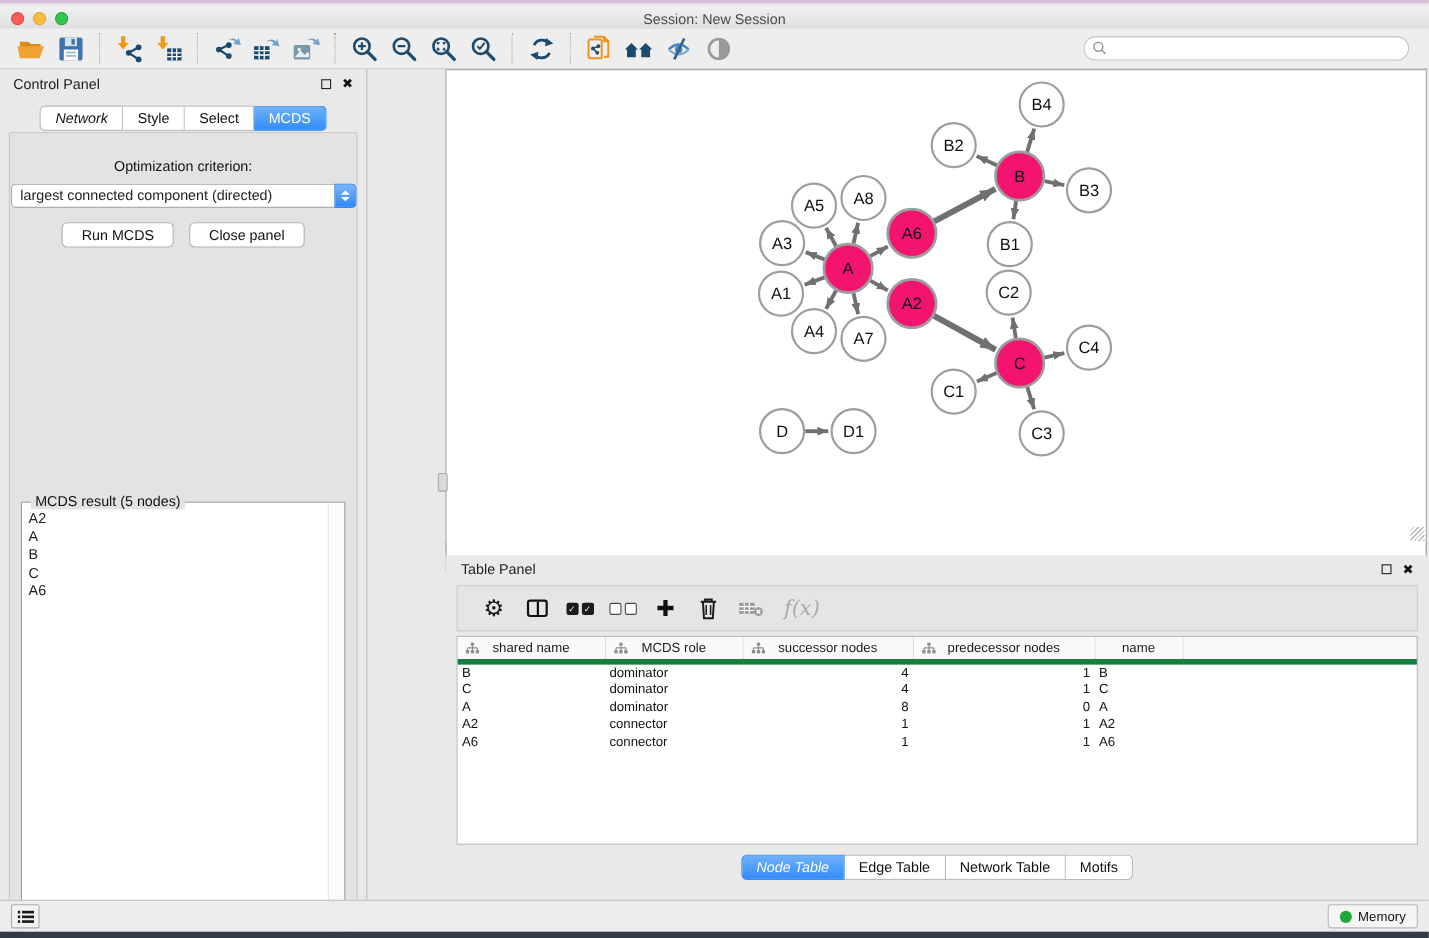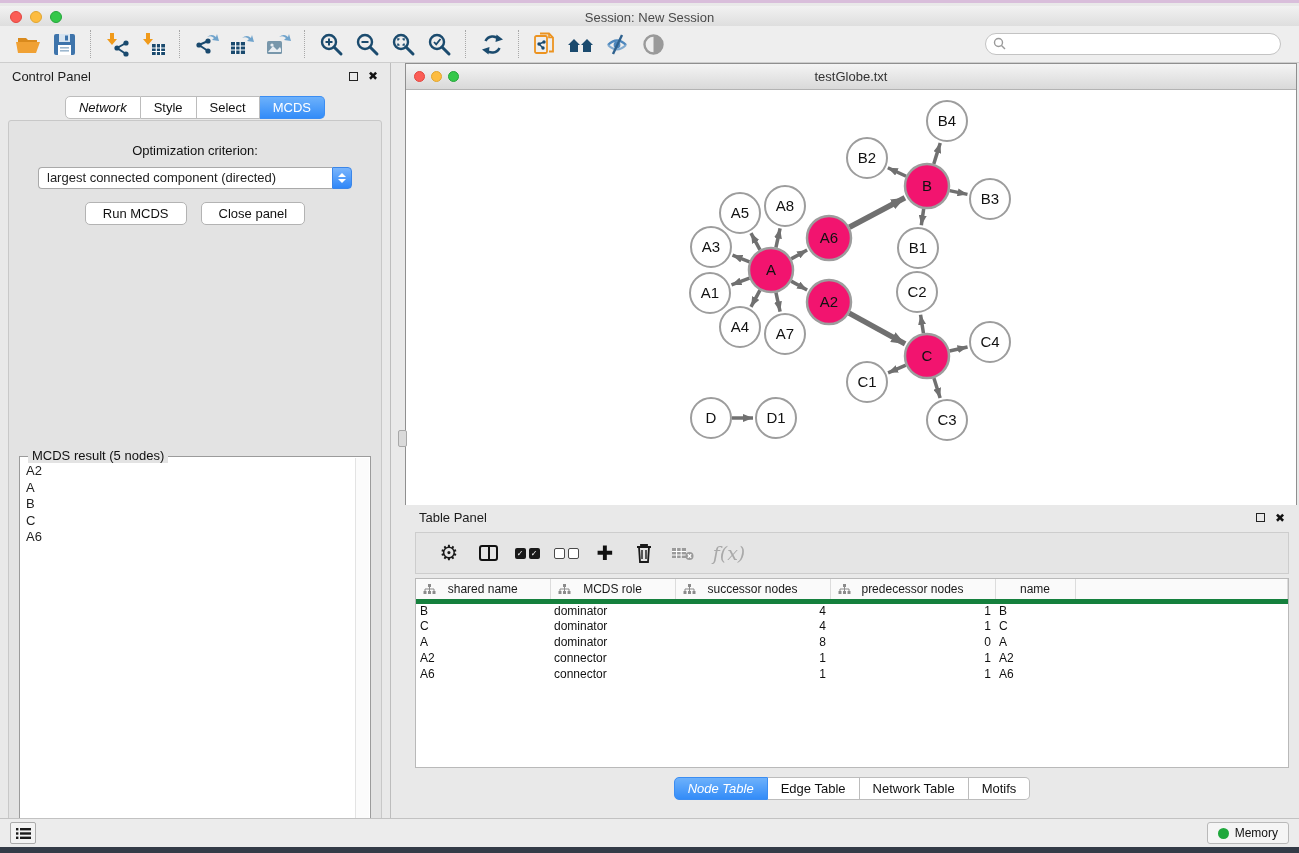--- a/index.html
+++ b/index.html
@@ -21,21 +21,21 @@
   
   .main-toolbar { position:absolute; left:0; top:26px; width:100%; height:37px;
     background:#eeeeee; border-bottom:1px solid #cdcdcd; display:flex; align-items:center; padding:0 10px; }
   .tb-btn { width:32px; height:30px; display:flex; align-items:center; justify-content:center; margin:0 2px; cursor:pointer; }
   .tb-sep { width:1px; height:28px; margin:0 8px; border-left:1px dotted #a8a8a8; }
   .search-wrap { margin-left:auto; margin-right:8px; width:296px; height:22px; border:1px solid #c3c3c3;
     border-radius:12px; background:#fff; display:flex; align-items:center; padding-left:6px; }
   .search-wrap input { border:none; outline:none; flex:1; height:18px; font-size:12px; background:transparent; }
 
   
-  .control-panel { position:absolute; left:0; top:63px; width:391px; height:755px;
+  .control-panel { position:absolute; left:0; top:63px; width:334px; height:755px;
     background:#e9e9e9; border-right:1px solid #bdbdbd; }
   .panel-head { height:26px; display:flex; align-items:center; padding:0 12px; }
   .panel-title { font-size:13px; color:#1c1c1c; }
   .panel-head-icons { margin-left:auto; display:flex; gap:10px; align-items:center; }
   .float-box { width:9px; height:9px; border:1.5px solid #222; display:inline-block; cursor:pointer; }
   .close-x { font-family:"DejaVu Sans",sans-serif; font-size:12px; font-weight:bold; color:#111; cursor:pointer; line-height:1; }
 
   .seg-tabs { display:flex; justify-content:center; margin-top:7px; position:relative; z-index:2; }
   .seg-tab { background:#fff; border:1px solid #bcbcbc; border-left:none; padding:3px 13px;
     font-size:13px; color:#111; cursor:pointer; }
@@ -305,28 +305,20 @@
         <div>B</div>
         <div>C</div>
         <div>A6</div>
       </div>
       <div class="mcds-scrollbar"></div>
     </div>
   </div>
 </div>
 
 <div class="net-window">
-  <div class="net-titlebar">
-    <div class="traffic">
-      <span class="light red"></span>
-      <span class="light yellow"></span>
-      <span class="light green"></span>
-    </div>
-    <div class="net-title">testGlobe.txt</div>
-  </div>
   <div class="net-canvas">
     <svg width="890" height="429" viewBox="0 0 890 429">
         <defs>
           <marker id="arw" markerWidth="10" markerHeight="8" refX="10" refY="4" orient="auto" markerUnits="userSpaceOnUse">
             <path d="M0,0 L10,4 L0,8 Z" fill="#707070"></path>
           </marker>
           <marker id="arwBig" markerWidth="14" markerHeight="11" refX="14" refY="5.5" orient="auto" markerUnits="userSpaceOnUse">
             <path d="M0,0 L14,5.5 L0,11 Z" fill="#707070"></path>
           </marker>
         </defs>

